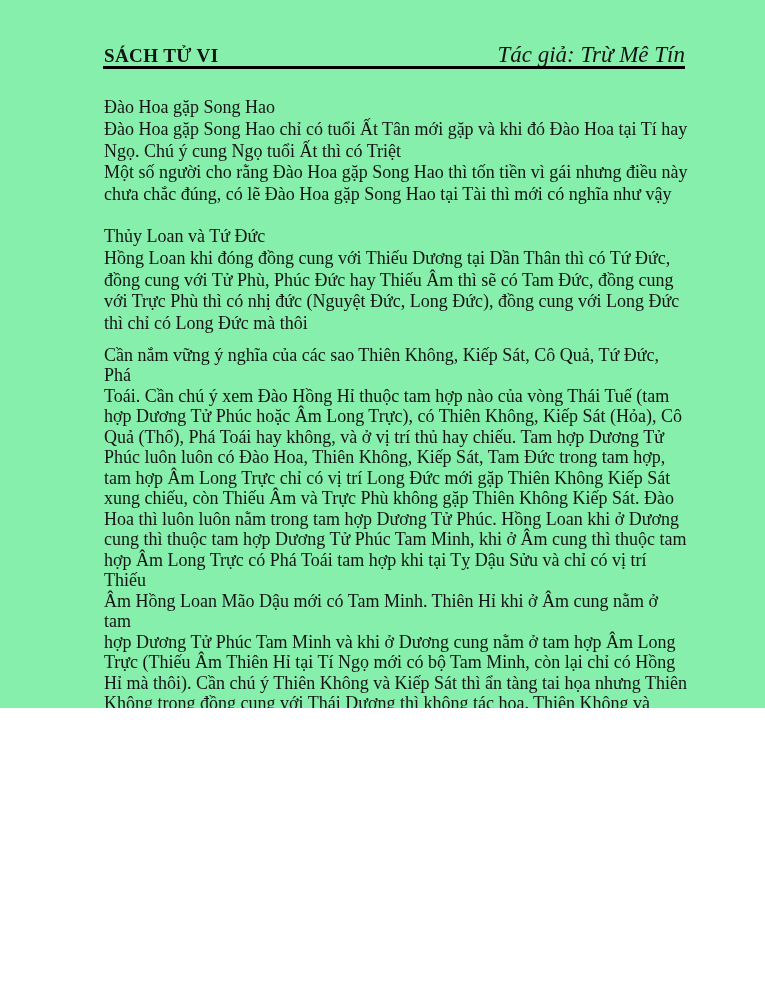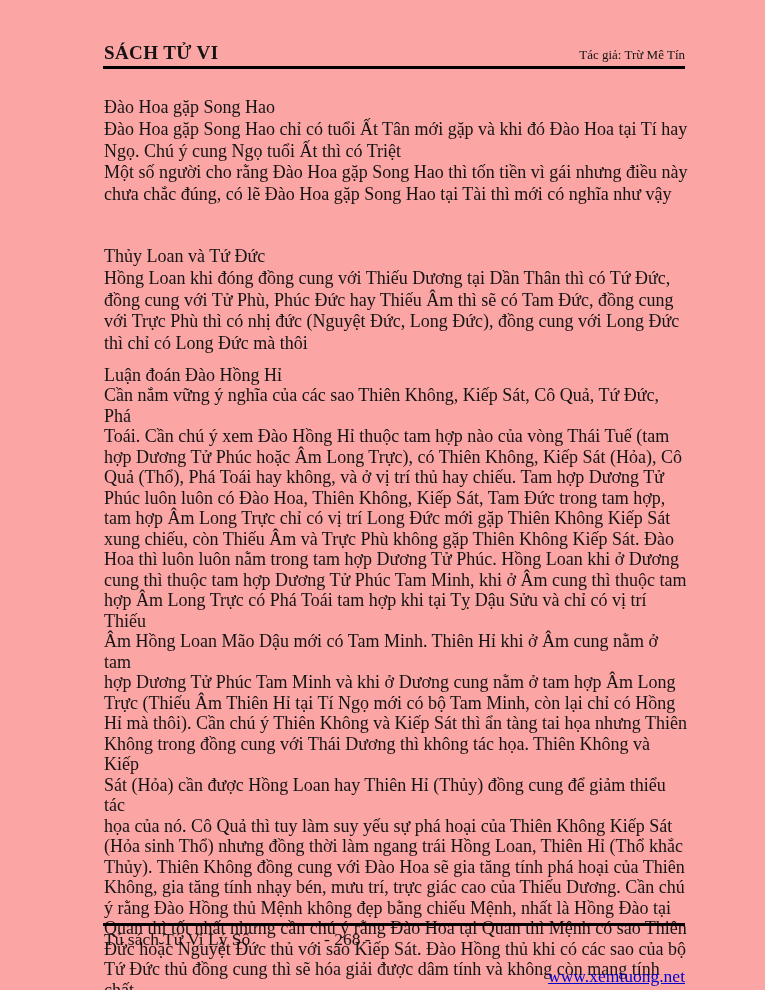--- a/index.html
+++ b/index.html
@@ -3,22 +3,22 @@
 <meta charset="utf-8">
 <style>
   html, body {
     margin: 0;
     padding: 0;
     background: #ffffff;
   }
   .page {
     position: relative;
     width: 765px;
-    height: 990px;
-    background: #fca5a5;
+    height: 708px;
+    background: #86efac;
     font-family: "Liberation Serif", "DejaVu Serif", serif;
     color: #141414;
     overflow: hidden;
   }
 
   
   .header {
     position: absolute;
     left: 104px;
     right: 80px;
@@ -27,22 +27,23 @@
     justify-content: space-between;
     align-items: baseline;
   }
   .book-title {
     font-size: 19px;
     font-weight: bold;
     letter-spacing: 0.4px;
     white-space: nowrap;
   }
   .author {
-    font-size: 13px;
+    font-size: 23px;
     white-space: nowrap;
+    font-style: italic;
   }
   .header-rule {
     position: absolute;
     left: 103px;
     right: 80px;
     top: 66px;
     height: 3px;
     background: #000000;
   }
 
@@ -54,21 +55,21 @@
     width: 584px;
     font-size: 18px;
   }
   .section .heading,
   .section .para {
     white-space: pre-line;
   }
   .sec-1, .sec-2 {
     line-height: 21.8px;
   }
-  .sec-1 { margin-bottom: 40px; }
+  .sec-1 { margin-bottom: 20px; }
   .sec-2 { margin-bottom: 10px; }
   .sec-3 {
     line-height: 20.5px;
   }
 
   
   .footer-rule {
     position: absolute;
     left: 103px;
     right: 80px;
@@ -129,21 +130,20 @@
 
     <div class="section sec-2">
       <div class="heading">Thủy Loan và Tứ Đức</div>
       <div class="para">Hồng Loan khi đóng đồng cung với Thiếu Dương tại Dần Thân thì có Tứ Đức,
 đồng cung với Tử Phù, Phúc Đức hay Thiếu Âm thì sẽ có Tam Đức, đồng cung
 với Trực Phù thì có nhị đức (Nguyệt Đức, Long Đức), đồng cung với Long Đức
 thì chỉ có Long Đức mà thôi</div>
     </div>
 
     <div class="section sec-3">
-      <div class="heading">Luận đoán Đào Hồng Hỉ</div>
       <div class="para">Cần nắm vững ý nghĩa của các sao Thiên Không, Kiếp Sát, Cô Quả, Tứ Đức, Phá
 Toái. Cần chú ý xem Đào Hồng Hỉ thuộc tam hợp nào của vòng Thái Tuế (tam
 hợp Dương Tử Phúc hoặc Âm Long Trực), có Thiên Không, Kiếp Sát (Hỏa), Cô
 Quả (Thổ), Phá Toái hay không, và ở vị trí thủ hay chiếu. Tam hợp Dương Tử
 Phúc luôn luôn có Đào Hoa, Thiên Không, Kiếp Sát, Tam Đức trong tam hợp,
 tam hợp Âm Long Trực chỉ có vị trí Long Đức mới gặp Thiên Không Kiếp Sát
 xung chiếu, còn Thiếu Âm và Trực Phù không gặp Thiên Không Kiếp Sát. Đào
 Hoa thì luôn luôn nằm trong tam hợp Dương Tử Phúc. Hồng Loan khi ở Dương
 cung thì thuộc tam hợp Dương Tử Phúc Tam Minh, khi ở Âm cung thì thuộc tam
 hợp Âm Long Trực có Phá Toái tam hợp khi tại Tỵ Dậu Sửu và chỉ có vị trí Thiếu

